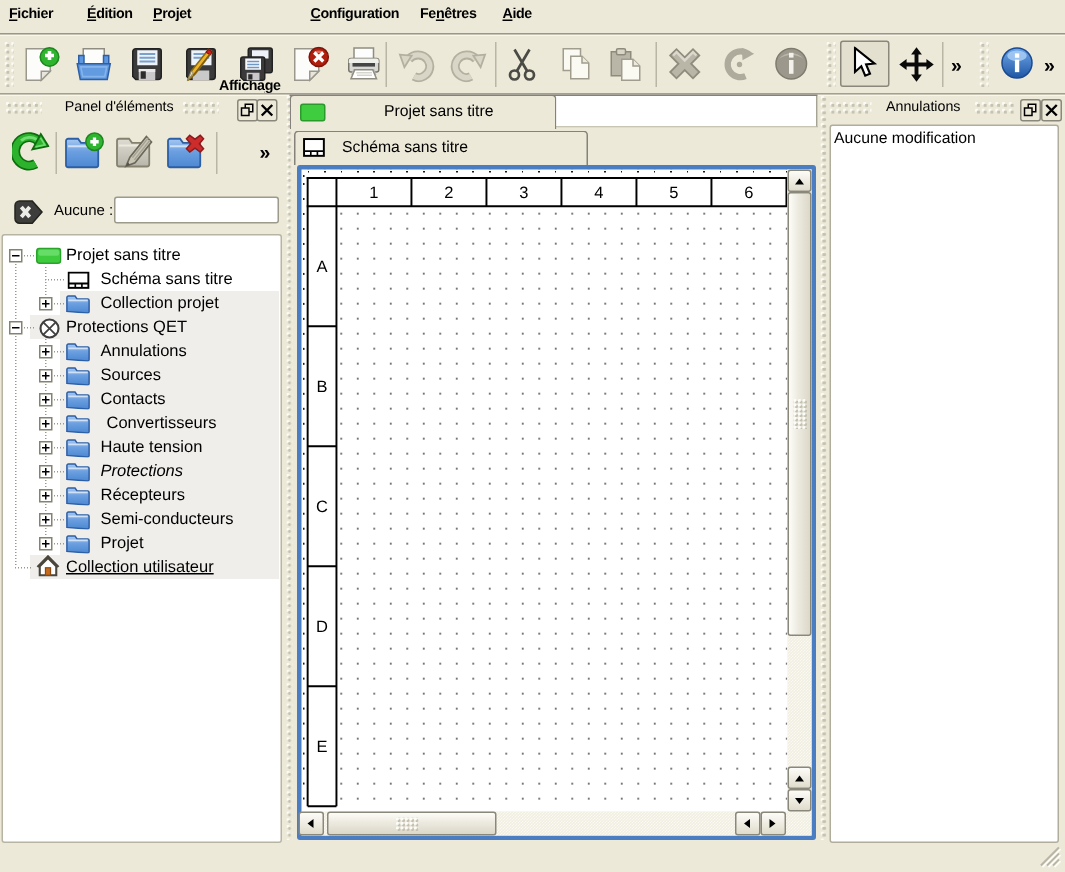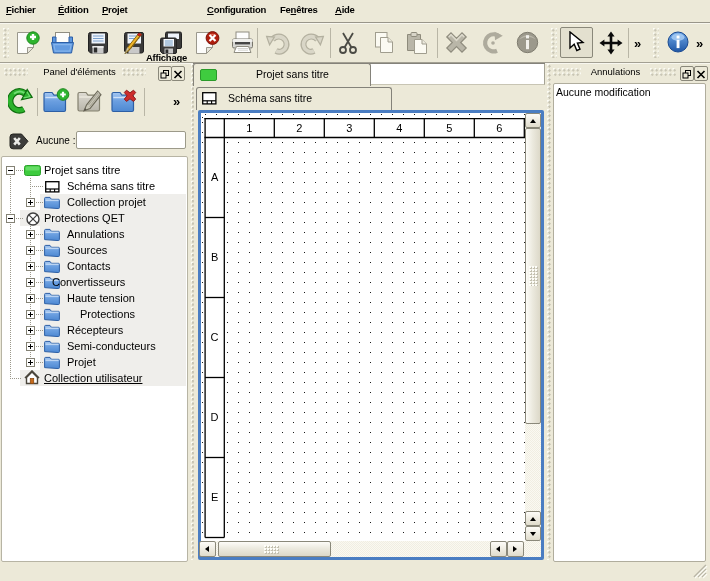--- a/index.html
+++ b/index.html
@@ -323,23 +323,23 @@
       <path d="M1,8 L8,1 L15,8" fill="none" stroke="#4a463c" stroke-width="1.6"></path>
       <rect x="6.3" y="8.5" width="3.4" height="5" fill="#c66a1c" stroke="#8a4a12" stroke-width="0.8"></rect>
     </svg>
 <div class="treetxt" style="left:44px;top:164px;">Projet sans titre</div>
 <div class="treetxt" style="left:67px;top:180px;">Schéma sans titre</div>
 <div class="treetxt" style="left:67px;top:196px;">Collection projet</div>
 <div class="treetxt" style="left:44px;top:212px;">Protections QET</div>
 <div class="treetxt" style="left:67px;top:228px;">Annulations</div>
 <div class="treetxt" style="left:67px;top:244px;">Sources</div>
 <div class="treetxt" style="left:67px;top:260px;">Contacts</div>
-<div class="treetxt" style="left:52px;top:276px;">Convertisseurs</div>
+<div class="treetxt" style="left:71px;top:276px;">Convertisseurs</div>
 <div class="treetxt" style="left:67px;top:292px;">Haute tension</div>
-<div class="treetxt" style="left:80px;top:308px;">Protections</div>
+<div class="treetxt" style="left:67px;top:308px;font-style:italic;">Protections</div>
 <div class="treetxt" style="left:67px;top:324px;">Récepteurs</div>
 <div class="treetxt" style="left:67px;top:340px;">Semi-conducteurs</div>
 <div class="treetxt" style="left:67px;top:356px;">Projet</div>
 <div class="treetxt" style="left:44px;top:372px;text-decoration:underline;">Collection utilisateur</div>
 </div>
 
 <div class="abs dots" style="left:191px;top:64px;width:4px;height:496px;"></div>
 <div class="abs dots" style="left:547px;top:64px;width:5px;height:496px;"></div>
 
 <div class="abs" style="left:193px;top:63px;width:352px;height:1px;background:#84827a;"></div>

